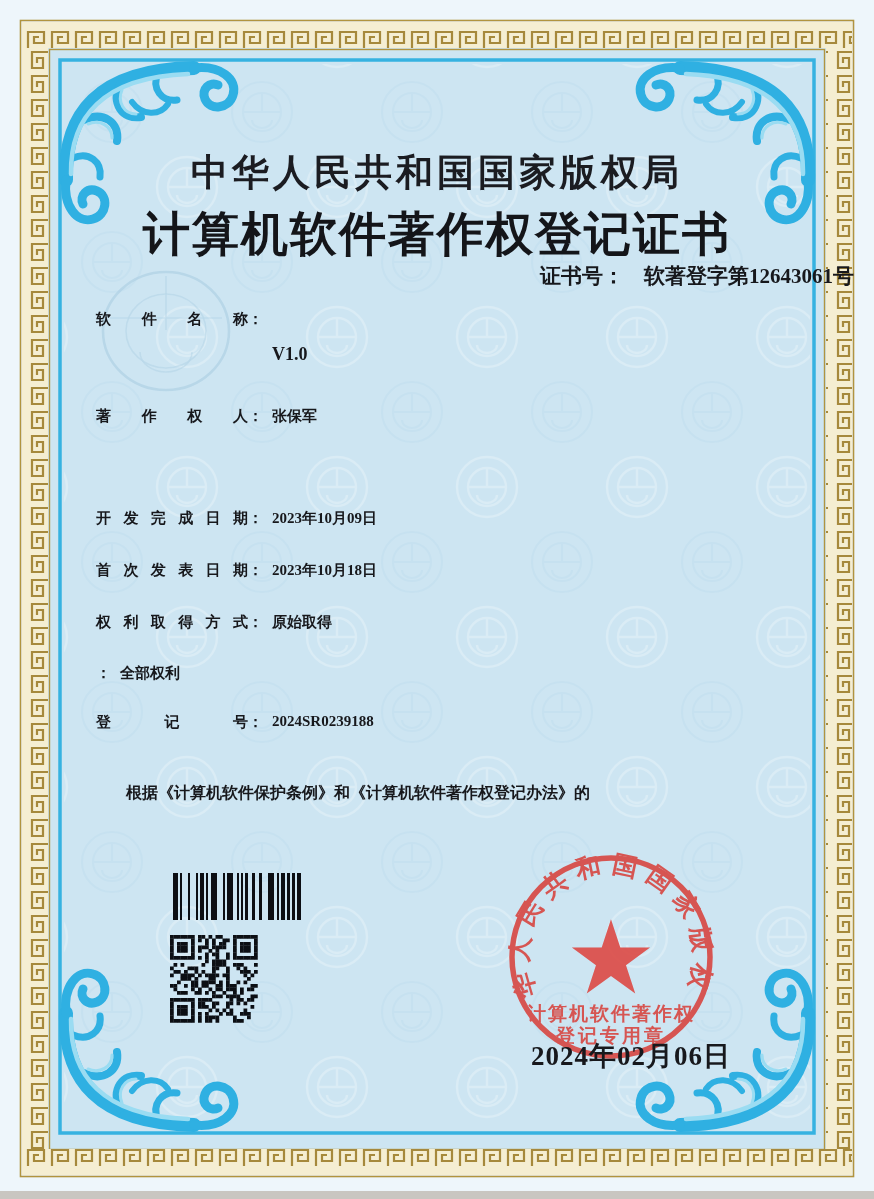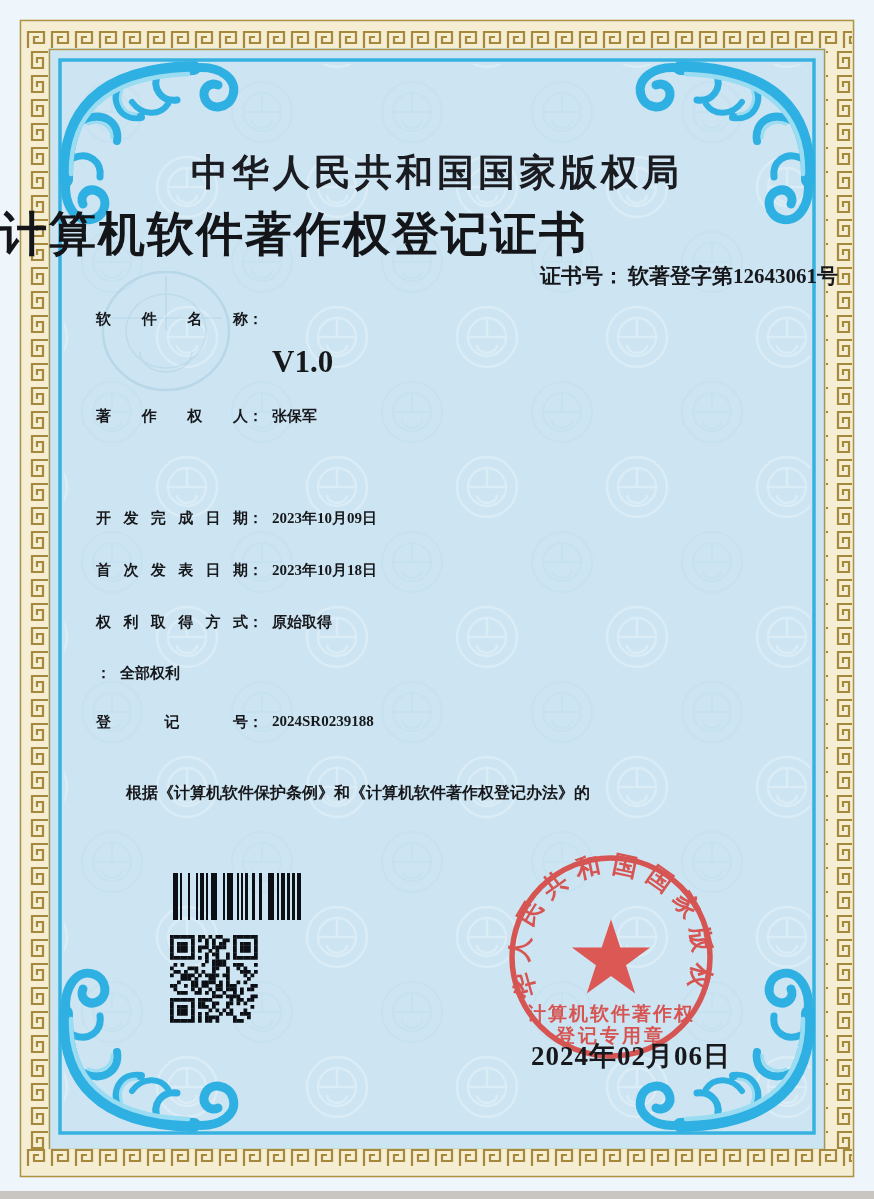--- a/index.html
+++ b/index.html
@@ -4,28 +4,28 @@
 <style>
   html,body{margin:0;padding:0;background:#dfe9ef;}
   .stage{position:relative;width:874px;height:1199px;overflow:hidden;
          background:#eef6fb;font-family:"Liberation Serif","DejaVu Serif",serif;color:#17181c;}
   .abs{position:absolute;}
   
   #border-layer{left:0;top:0;}
   
   .authority{left:0;right:0;top:148px;text-align:center;font-size:37px;font-weight:700;
              letter-spacing:4px;color:#1b1c21;}
-  .cert-title{left:0;right:0;top:203px;font-size:47px;font-weight:700;
+  .cert-title{left:0;right:0;top:203px;text-align:center;font-size:47px;font-weight:700;
               letter-spacing:2px;color:#141519;}
-  .cert-no{left:540px;top:262px;font-size:21px;font-weight:700;display:flex;gap:4px;white-space:nowrap;}
+  .cert-no{left:540px;top:262px;font-size:21px;font-weight:700;display:flex;gap:20px;white-space:nowrap;}
   .row{left:96px;display:flex;font-size:15px;font-weight:700;white-space:nowrap;}
   .row .lbl{display:inline-block;width:152px;text-align:justify;text-align-last:justify;}
   .row .colon{width:24px;}
   .row .val{margin-left:0px;}
-  .val2{left:272px;font-size:31px;font-weight:700;}
+  .val2{left:272px;font-size:18px;font-weight:700;}
   .statement{left:90px;width:714px;font-size:16px;font-weight:700;line-height:55px;}
   .statement .l1{text-indent:36px;}
   .date-line{left:531px;top:1038px;font-size:27px;font-weight:700;letter-spacing:1px;}
   .bottom-edge{left:0;top:1191px;width:874px;height:8px;background:#c9c6c1;}
 </style>
 </head>
 <body>
 
 <div class="stage">
 

